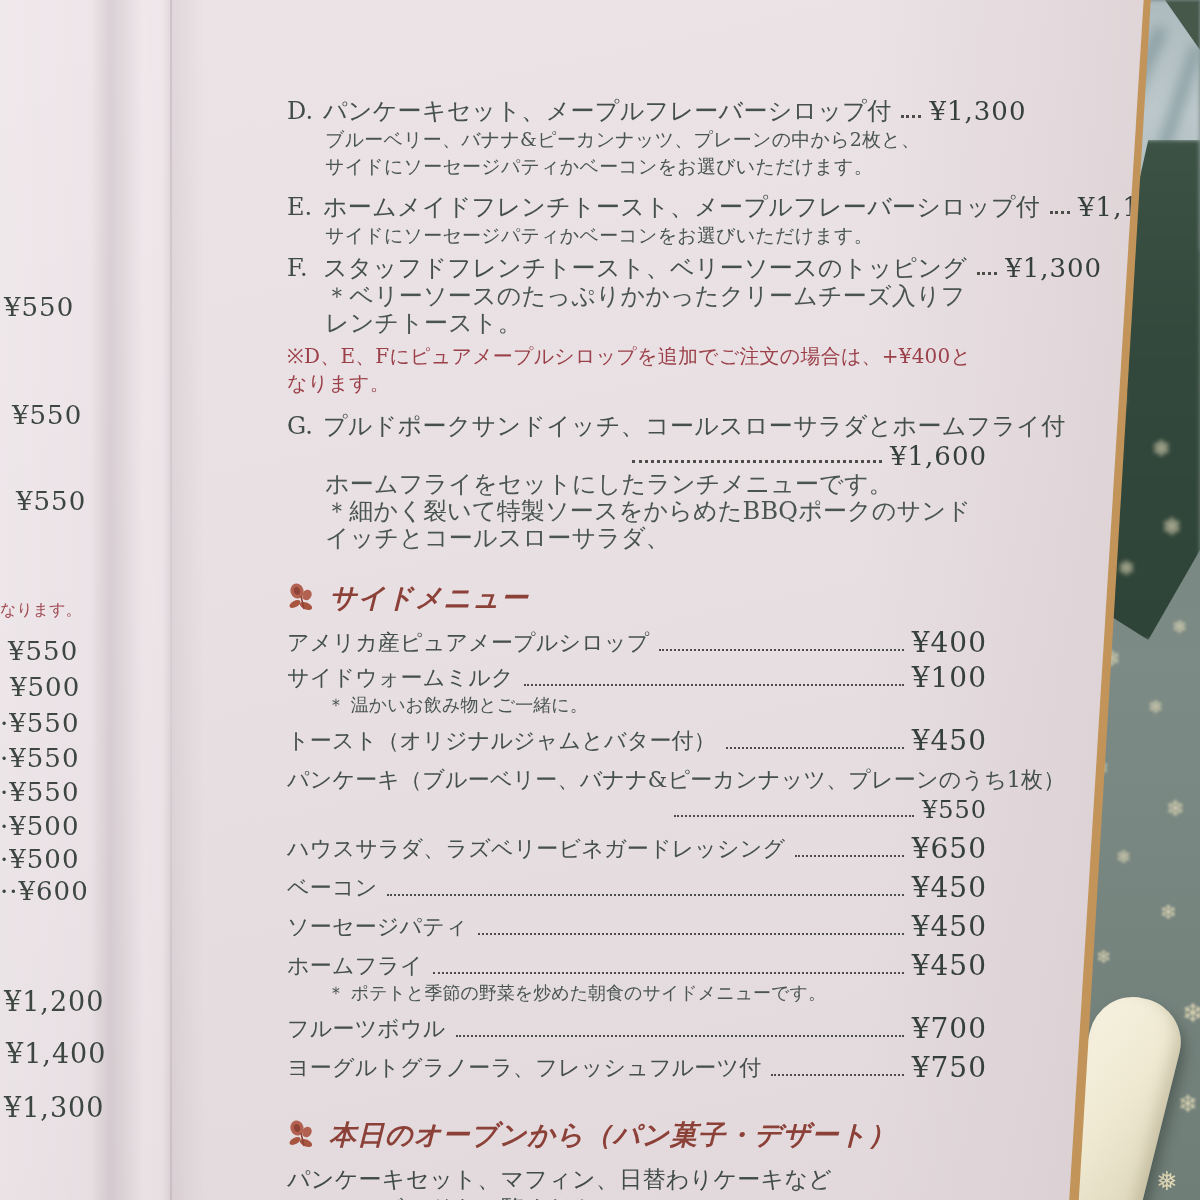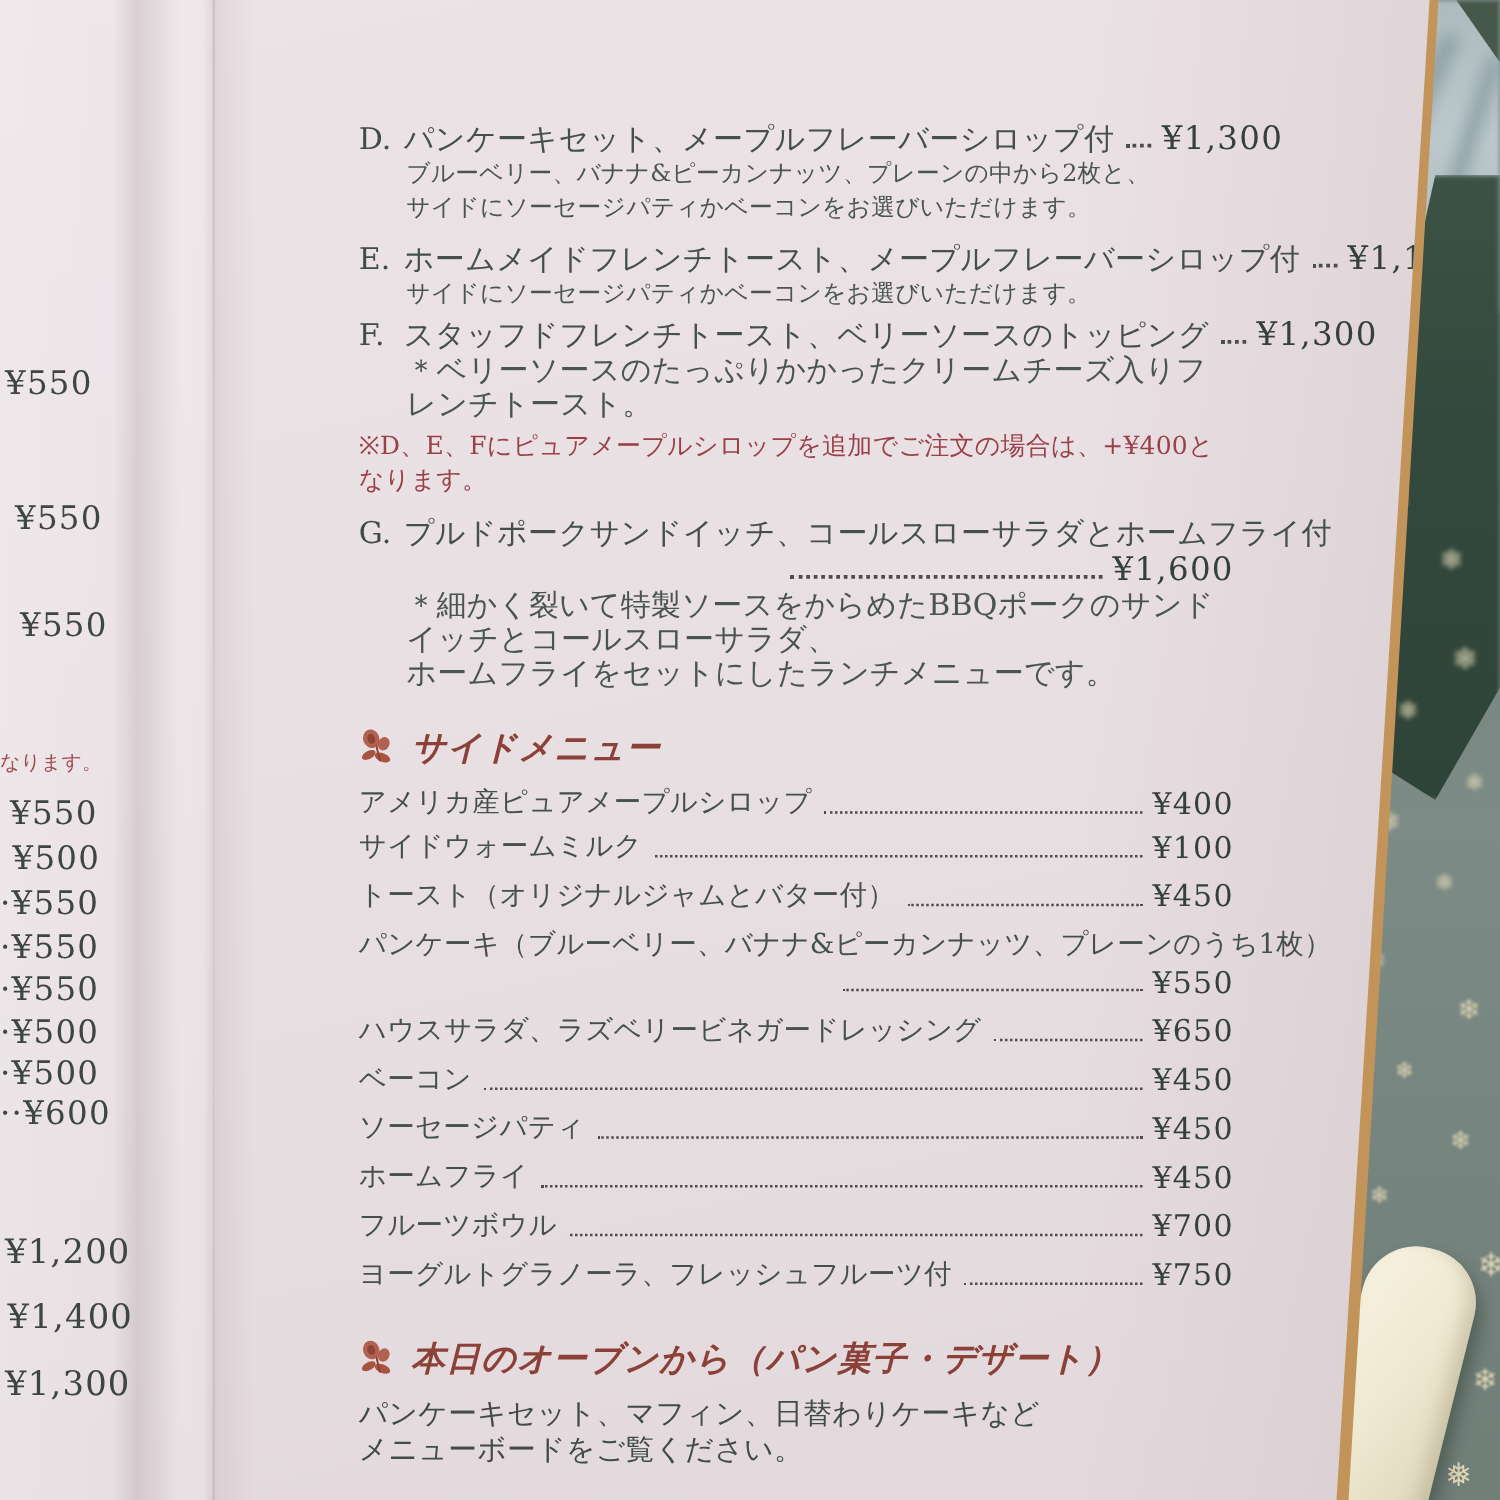--- a/index.html
+++ b/index.html
@@ -62,21 +62,21 @@
   .gap-sm{height:12px;}
   .leader-right{display:flex;align-items:flex-end;justify-content:flex-end;line-height:30px;}
   .leader-right .leader{flex:0 0 250px;}
   .section-head{display:flex;align-items:center;margin:28px 0 12px 0;font-style:italic;}
   .section-head .htext{color:#8c4138;font-size:27px;font-weight:bold;letter-spacing:1px;margin-left:10px;}
   .rose{width:32px;height:32px;flex:none;}
   .srow{display:flex;align-items:flex-end;line-height:30px;font-size:22px;margin-top:5px;}
   .srow.sp{margin-top:9px;}
   .srow .sname{white-space:nowrap;letter-spacing:.2px;}
   .srow .leader{border-bottom:2.5px dotted #4c4c49;margin-bottom:7px;}
-  .srow .price{font-size:24px;}
+  .srow .price{font-size:28px;}
   .snote{font-size:18px;line-height:24px;color:#4a5550;padding-left:40px;}
   .oven-line{font-size:23px;line-height:29px;letter-spacing:.3px;color:#414c47;}
 </style>
 </head>
 <body>
 
 <div class="scene">
   <div class="fabric"></div>
   <div class="window-blur"></div>
   <div class="streak s1"></div>
@@ -158,22 +158,22 @@
     <div class="rednote">※D、E、Fにピュアメープルシロップを追加でご注文の場合は、+¥400となります。</div>
 
     <div class="lrow">
       <span class="letter">G.</span>
       <span class="ltitle">プルドポークサンドイッチ、コールスローサラダとホームフライ付</span>
     </div>
     <div class="leader-right">
       <span class="leader"></span>
       <span class="price">¥1,600</span>
     </div>
+    <div class="subnote star">ホームフライをセットにしたランチメニューです。</div>
     <div class="subnote star">＊細かく裂いて特製ソースをからめたBBQポークのサンドイッチとコールスローサラダ、</div>
-    <div class="subnote star">ホームフライをセットにしたランチメニューです。</div>
 
     <div class="section-head">
       <svg class="rose" viewBox="0 0 32 32">
         <ellipse cx="10" cy="9" rx="6.5" ry="7.5" fill="#b2604f" transform="rotate(-18 10 9)"></ellipse>
         <ellipse cx="10" cy="9" rx="3" ry="4" fill="#8e4336" transform="rotate(-18 10 9)"></ellipse>
         <ellipse cx="20" cy="13" rx="4.5" ry="5.5" fill="#b2604f" transform="rotate(28 20 13)"></ellipse>
         <ellipse cx="8" cy="22" rx="6" ry="3.2" fill="#a8553f" transform="rotate(-28 8 22)"></ellipse>
         <ellipse cx="19" cy="24" rx="6.5" ry="3.4" fill="#a8553f" transform="rotate(22 19 24)"></ellipse>
         <path d="M14 14 L17 27" stroke="#8e4336" stroke-width="1.6" fill="none"></path>
       </svg>
@@ -183,20 +183,21 @@
     <div class="srow">
       <span class="sname">アメリカ産ピュアメープルシロップ</span>
       <span class="leader"></span>
       <span class="price">¥400</span>
     </div>
     <div class="srow">
       <span class="sname">サイドウォームミルク</span>
       <span class="leader"></span>
       <span class="price">¥100</span>
     </div>
+    <div class="snote">＊ 温かいお飲み物とご一緒に。</div>
     <div class="srow sp">
       <span class="sname">トースト（オリジナルジャムとバター付）</span>
       <span class="leader"></span>
       <span class="price">¥450</span>
     </div>
     <div class="srow sp">
       <span class="sname">パンケーキ（ブルーベリー、バナナ&amp;ピーカンナッツ、プレーンのうち1枚）</span>
     </div>
     <div class="leader-right">
       <span class="leader" style="flex:0 0 240px;border-bottom-width:2.5px;"></span>
@@ -215,20 +216,21 @@
     <div class="srow sp">
       <span class="sname">ソーセージパティ</span>
       <span class="leader"></span>
       <span class="price">¥450</span>
     </div>
     <div class="srow sp">
       <span class="sname">ホームフライ</span>
       <span class="leader"></span>
       <span class="price">¥450</span>
     </div>
+    <div class="snote">＊ ポテトと季節の野菜を炒めた朝食のサイドメニューです。</div>
     <div class="srow sp">
       <span class="sname">フルーツボウル</span>
       <span class="leader"></span>
       <span class="price">¥700</span>
     </div>
     <div class="srow sp">
       <span class="sname">ヨーグルトグラノーラ、フレッシュフルーツ付</span>
       <span class="leader"></span>
       <span class="price">¥750</span>
     </div>

